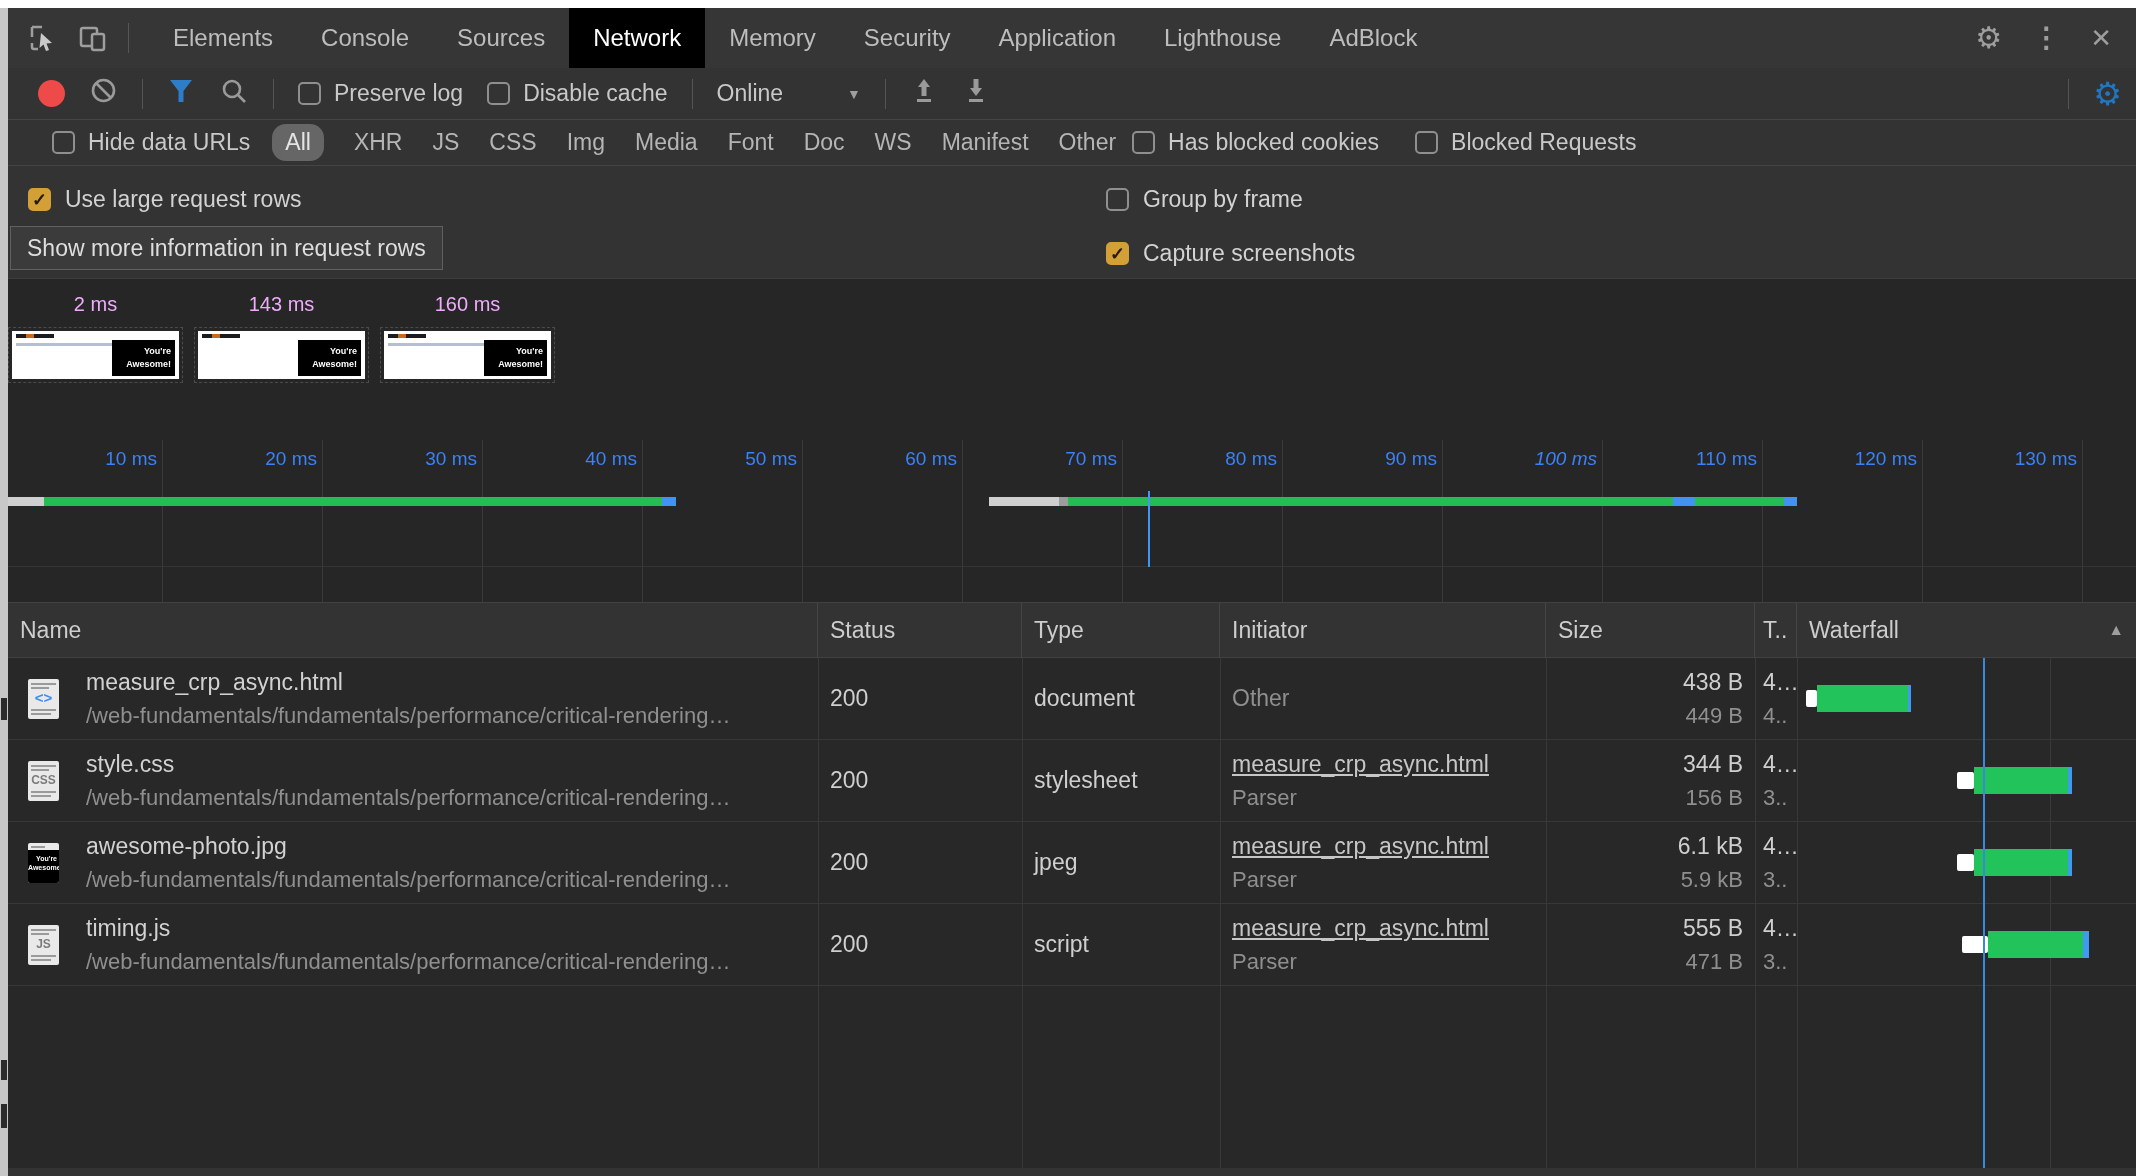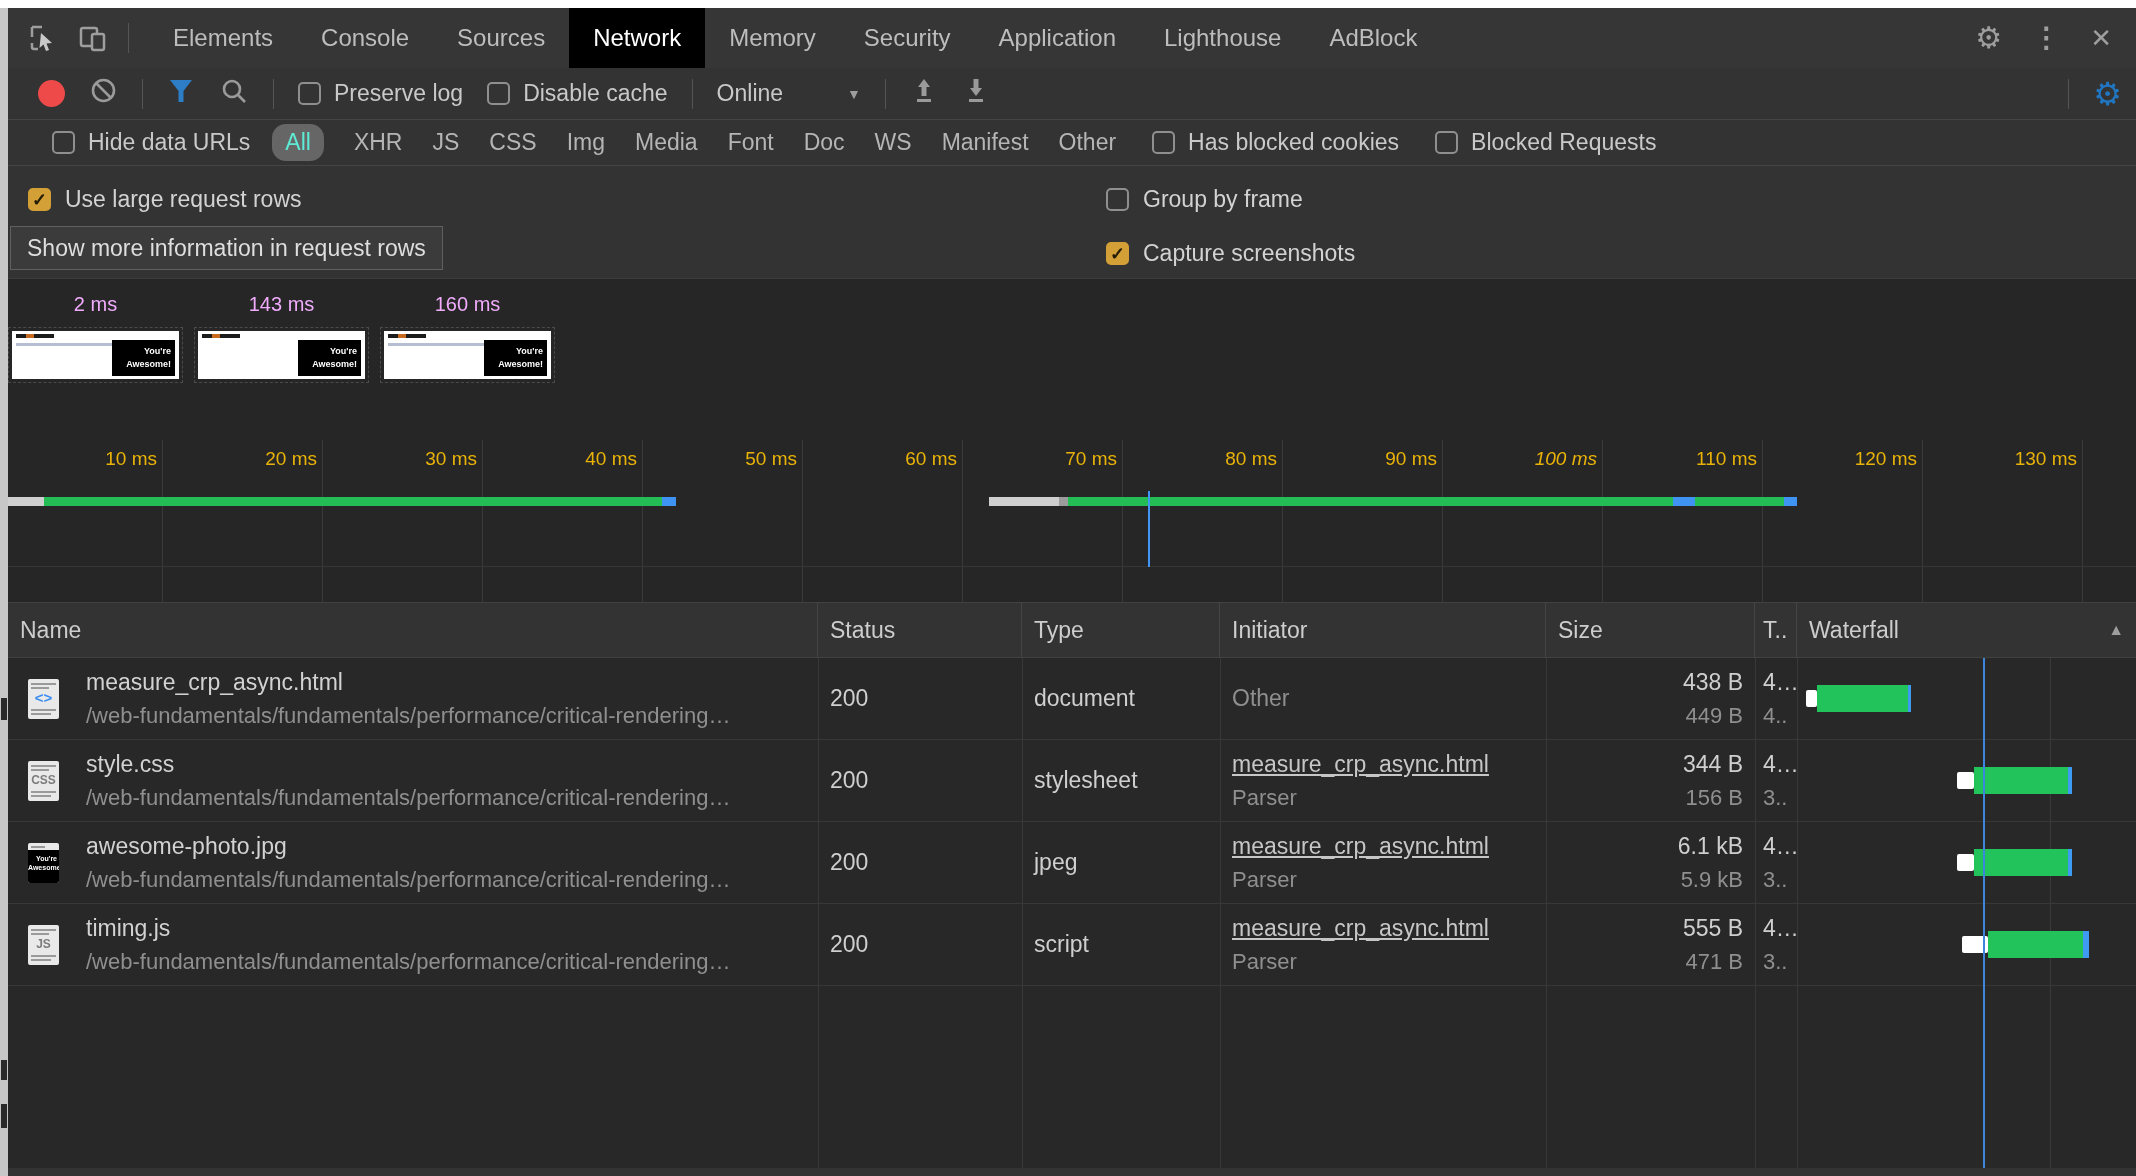--- a/index.html
+++ b/index.html
@@ -32,41 +32,41 @@
   .tb-spacer{flex:1}
   .gear-blue{color:#2176c2;font-size:32px;line-height:1;padding-right:14px}
 
   
   .filterbar{position:absolute;left:0;top:112px;width:100%;height:46px;background:#333;display:flex;align-items:center;border-bottom:1px solid #454545;box-sizing:border-box}
   .filter-input{width:472px;height:46px;background:#242424;border:none;outline:none;color:#bdbdbd;font-size:23px;font-family:"Liberation Sans",sans-serif;padding:0 0 0 12px;box-sizing:border-box}
   .filter-input::placeholder{color:#767676}
   .fb-group{display:flex;align-items:center;gap:13px;margin-left:44px}
   .chips{display:flex;align-items:center;gap:30px;margin-left:22px;color:#b5b5b5}
   .chip{white-space:nowrap}
-  .chip.active{background:#666;color:#5eead4;border-radius:14px;padding:5px 13px}
+  .chip.active{background:#666;color:#e5e5e5;border-radius:14px;padding:5px 13px}
 
   
   .options{position:absolute;left:0;top:158px;width:100%;height:112px;background:#333}
   .opt-item{position:absolute;display:flex;align-items:center;gap:14px;color:#d3d3d3}
   .tooltip{position:absolute;left:2px;top:60px;height:42px;background:#3b3b3b;border:1px solid #606060;display:flex;align-items:center;padding:0 16px;color:#dedede;white-space:nowrap;z-index:10}
 
   
   .filmstrip{position:absolute;left:0;top:270px;width:100%;height:162px;background:#262626;border-top:1px solid #3d3d3d}
   .frame{position:absolute;top:14px;width:167px}
   .f-label{text-align:center;color:#f0abfc;font-size:20px;height:30px}
   .thumb{position:relative;margin-top:8px;height:48px;background:#fff;outline:1px dashed #4a4a4a;outline-offset:3px;overflow:hidden}
   .th-head{position:absolute;left:4px;top:3px;height:4px;width:38px;background:#1c1c1c}
   .th-head::after{content:"";position:absolute;left:10px;top:0;width:8px;height:4px;background:#c86a1e}
   .th-text{position:absolute;left:4px;top:12px;height:3px;width:62%;background:#b6bfd2}
   .th-box{position:absolute;right:4px;top:9px;bottom:3px;width:38%;background:#000;color:#fff;font-size:9px;font-weight:bold;line-height:1.4;text-align:right;padding:5px 4px 0 0;box-sizing:border-box}
 
   
   .overview{position:absolute;left:0;top:432px;width:100%;height:170px;background:#262626;overflow:hidden}
   .ov-tick{position:absolute;top:0;bottom:0;width:0;border-left:1px solid #3a3a3a}
-  .ov-lab{position:absolute;right:6px;top:8px;width:110px;text-align:right;color:#eab308;font-size:19px;display:block}
+  .ov-lab{position:absolute;right:6px;top:8px;width:110px;text-align:right;color:#3b82f6;font-size:19px;display:block}
   .ov-hdiv{position:absolute;left:0;right:0;top:126px;height:1px;background:#363636}
   .ov-seg{position:absolute;top:57px;height:9px}
   .ov-seg.sgray{background:#cfcfcf}
   .ov-seg.sdgray{background:#9c9c9c}
   .ov-seg.sgreen{background:#24bd55}
   .ov-seg.sblue{background:#3f93f2}
   .ov-vline{position:absolute;top:51px;height:76px;width:2px;background:#4195f5}
 
   
   .thead{position:absolute;left:0;top:594px;width:100%;height:56px;background:#333;border-top:1px solid #414141;border-bottom:1px solid #414141;display:flex;box-sizing:border-box;color:#cdcdcd}
@@ -210,21 +210,21 @@
       <span class="chip">JS</span>
       <span class="chip">CSS</span>
       <span class="chip">Img</span>
       <span class="chip">Media</span>
       <span class="chip">Font</span>
       <span class="chip">Doc</span>
       <span class="chip">WS</span>
       <span class="chip">Manifest</span>
       <span class="chip">Other</span>
     </span>
-    <span class="fb-group" style="margin-left:36px">
+    <span class="fb-group" style="margin-left:16px">
       <span class="cb"></span>
       <span class="lbl">Has blocked cookies</span>
     </span>
     <span class="fb-group" style="margin-left:36px">
       <span class="cb"></span>
       <span class="lbl">Blocked Requests</span>
     </span>
   </div>
 
   <div class="options">

